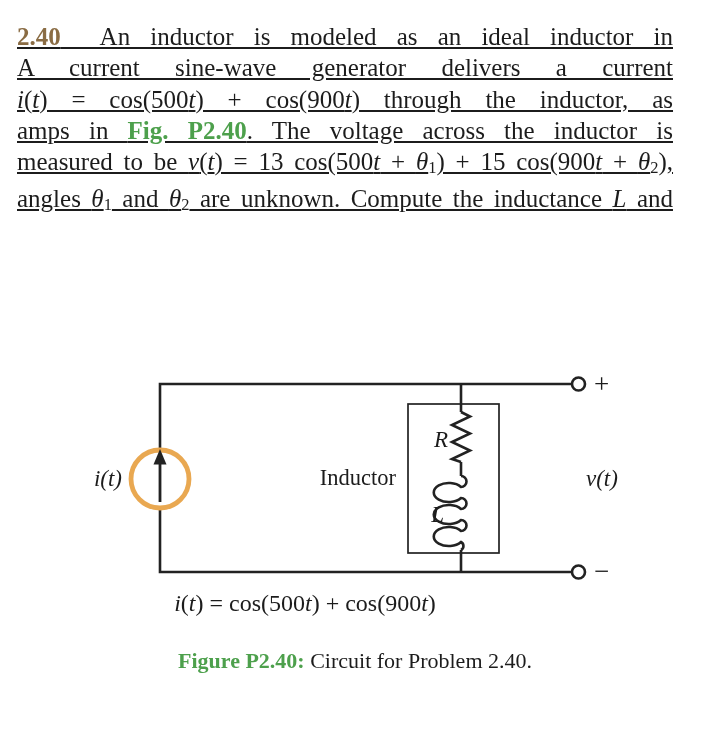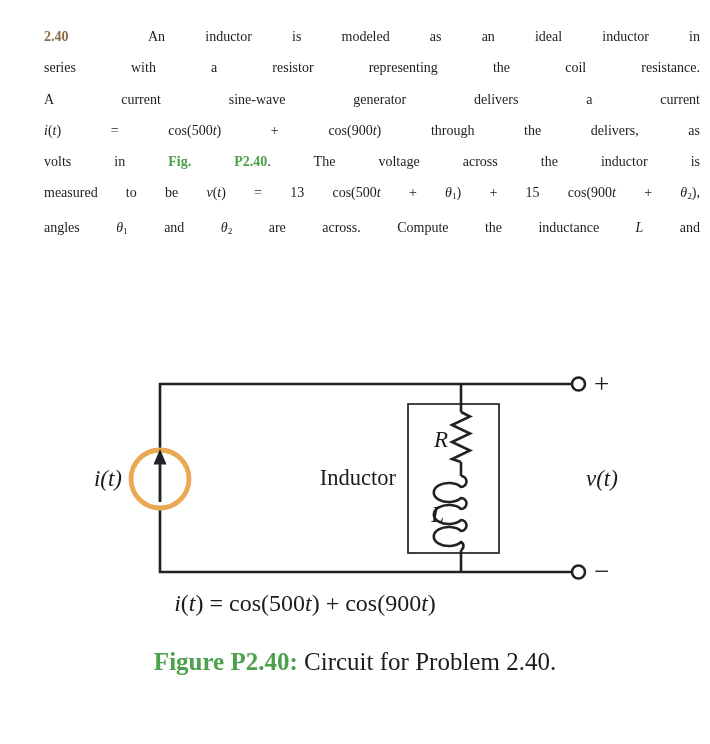--- a/index.html
+++ b/index.html
@@ -5,22 +5,22 @@
   :root{
     --ink:#1c1c1c; --brown:#8a6c44; --green:#4da04c; --orange:#e9a851; --wire:#222222;
   }
   html,body{margin:0;padding:0;background:#ffffff;}
   .page{
     position:relative; width:710px; height:744px; background:#ffffff; overflow:hidden;
     font-family:"Liberation Serif", serif; color:var(--ink);
   }
   
   .problem{
-    position:absolute; left:44px; top:21px; width:656px;
-    font-size:14px; line-height:31.3px;
+    position:absolute; left:17px; top:21px; width:656px;
+    font-size:25px; line-height:31.3px;text-decoration:underline;
   }
   .tline{ text-align:justify; text-align-last:justify; }
   .tline.last{ text-align-last:left; }
   .s-n{}
   .s-it{ font-style:italic; }
   .s-num{ font-weight:bold; color:var(--brown); }
   .s-g{ font-weight:bold; color:var(--green);margin-top:15px; }
   .s-sub{ font-size:0.66em; vertical-align:-0.18em; }
   
   svg.circuit{ position:absolute; left:0; top:0; width:710px; height:744px; }
@@ -34,36 +34,35 @@
   .it{ font-style:italic; }
   .lbl-upright{ font-family:"Liberation Serif", serif; font-size:22.5px; fill:var(--ink); }
   .sign{ font-family:"Liberation Serif", serif; font-size:27px; fill:var(--ink); }
   
   .equation{
     position:absolute; left:0; top:590px; width:610px; text-align:center;
     font-size:24px;
   }
   .caption{
     position:absolute; left:0; top:648px; width:710px; text-align:center;
-    font-size:25px;
+    font-size:22px;
   }
 </style>
 </head>
 <body>
 
 <div class="page">
 
   <div class="problem">
       <div class="tline"><span class="s-num">2.40</span><span class="s-n">&nbsp; An inductor is modeled as an ideal inductor in</span></div>
-      <div class="tline"><span class="s-n">series with a resistor representing the coil resistance.</span></div>
       <div class="tline"><span class="s-n">A current sine-wave generator delivers a current</span></div>
-      <div class="tline"><span class="s-it">i</span><span class="s-n">(</span><span class="s-it">t</span><span class="s-n">) = cos(500</span><span class="s-it">t</span><span class="s-n">) + cos(900</span><span class="s-it">t</span><span class="s-n">) through the delivers, as</span></div>
-      <div class="tline"><span class="s-n">volts in </span><span class="s-g">Fig. P2.40</span><span class="s-n">. The voltage across the inductor is</span></div>
+      <div class="tline"><span class="s-it">i</span><span class="s-n">(</span><span class="s-it">t</span><span class="s-n">) = cos(500</span><span class="s-it">t</span><span class="s-n">) + cos(900</span><span class="s-it">t</span><span class="s-n">) through the inductor, as</span></div>
+      <div class="tline"><span class="s-n">amps in </span><span class="s-g">Fig. P2.40</span><span class="s-n">. The voltage across the inductor is</span></div>
       <div class="tline"><span class="s-n">measured to be </span><span class="s-it">v</span><span class="s-n">(</span><span class="s-it">t</span><span class="s-n">) = 13 cos(500</span><span class="s-it">t</span><span class="s-n"> + </span><span class="s-it">θ</span><span class="s-sub">1</span><span class="s-n">) + 15 cos(900</span><span class="s-it">t</span><span class="s-n"> + </span><span class="s-it">θ</span><span class="s-sub">2</span><span class="s-n">),</span></div>
-      <div class="tline"><span class="s-n">angles </span><span class="s-it">θ</span><span class="s-sub">1</span><span class="s-n"> and </span><span class="s-it">θ</span><span class="s-sub">2</span><span class="s-n"> are across. Compute the inductance </span><span class="s-it">L</span><span class="s-n"> and</span></div>
+      <div class="tline"><span class="s-n">angles </span><span class="s-it">θ</span><span class="s-sub">1</span><span class="s-n"> and </span><span class="s-it">θ</span><span class="s-sub">2</span><span class="s-n"> are unknown. Compute the inductance </span><span class="s-it">L</span><span class="s-n"> and</span></div>
     </div>
 
   <svg class="circuit" viewBox="0 0 710 744">
 
     <path class="wire" d="M 571 384 L 160 384 L 160 450"></path>
 
     <path class="wire" d="M 160 508 L 160 572 L 571 572"></path>
 
     <circle class="src" cx="160" cy="479" r="29"></circle>
     <line class="arrowline" x1="160" y1="502" x2="160" y2="461"></line>

